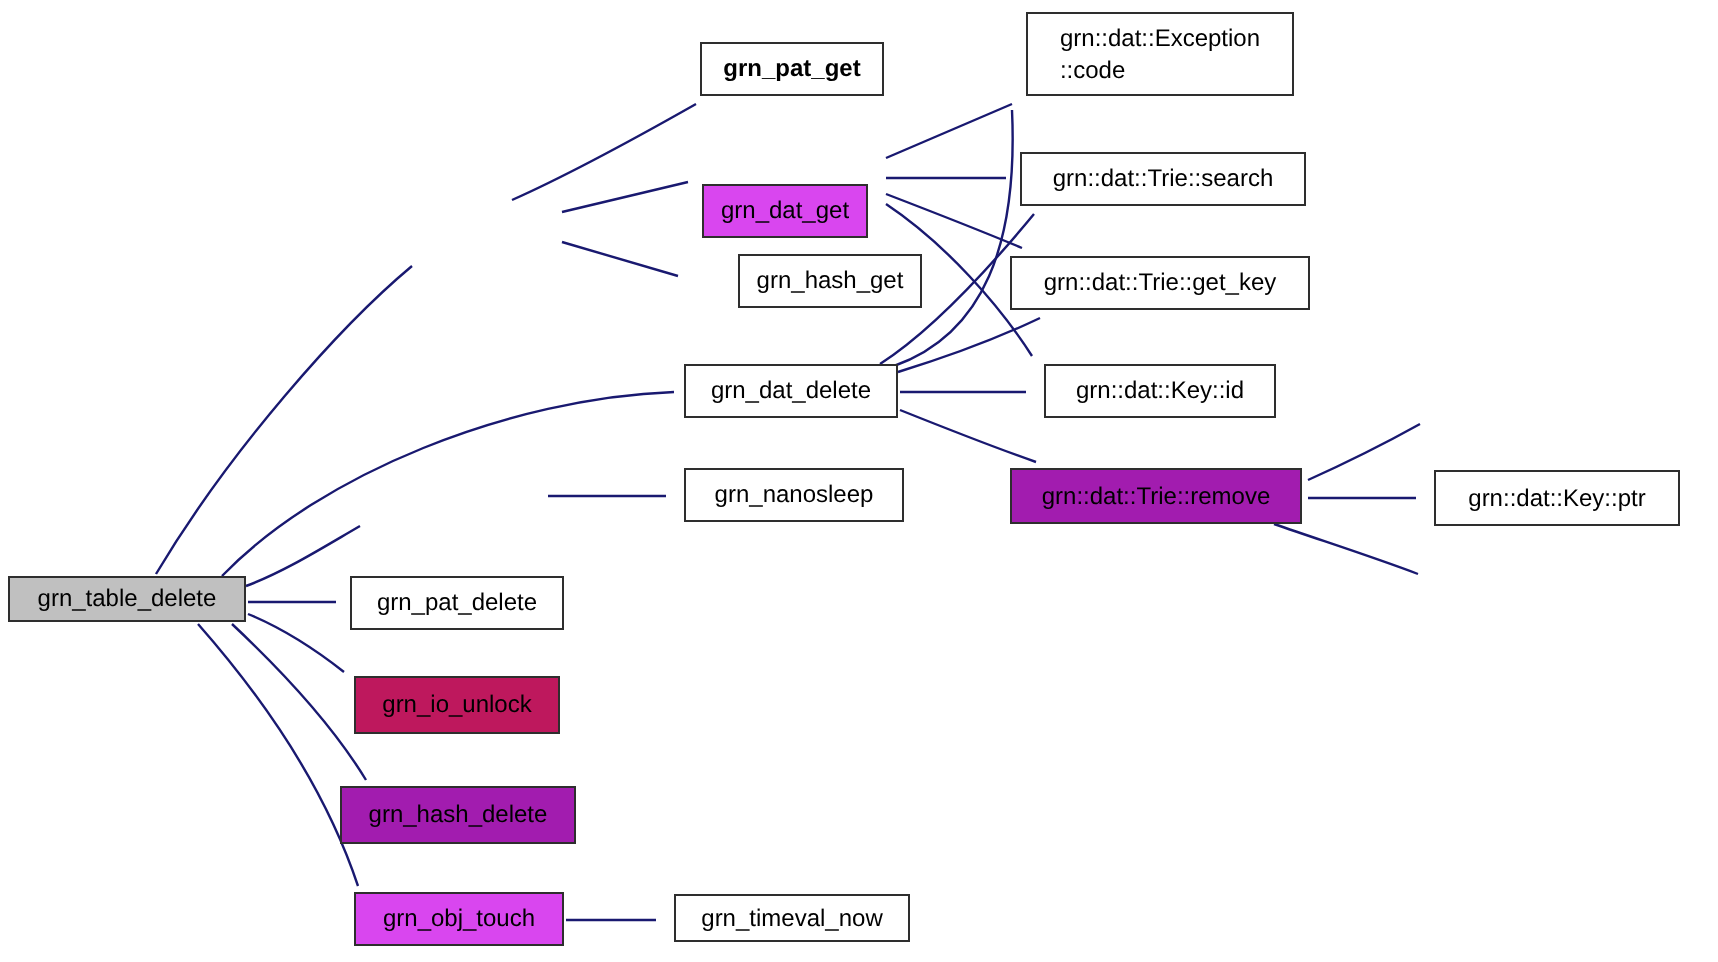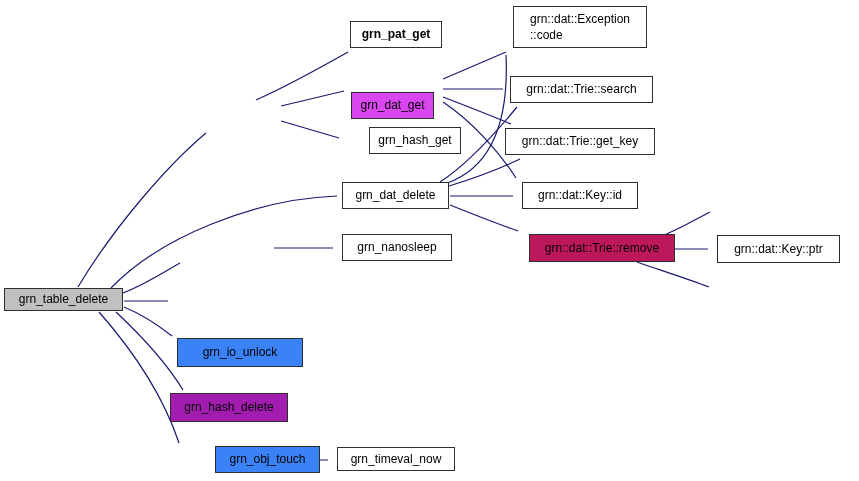--- a/index.html
+++ b/index.html
@@ -77,24 +77,25 @@
         <path d="M637,262 C663,271 688,279 709,287" stroke="#191970" marker-end="url(#arrowhead)"></path>
       </g>
   </svg>
 
 <div class="node" style="left: 4px; top: 288px; width: 119px; height: 23px; border: 1px solid rgb(46, 46, 46); background: rgb(192, 192, 192); color: rgb(0, 0, 0);">grn_table_delete</div>
     <div class="node" style="left: 350px; top: 21px; width: 92px; height: 27px; border: 1px solid rgb(46, 46, 46); background: rgb(255, 255, 255); color: rgb(0, 0, 0); font-weight: bold;">grn_pat_get</div>
     <div class="node" style="left: 351px; top: 75px; width: 83px; height: 27px; border: 1px solid rgb(46, 46, 46); background: #d946ef; color: rgb(0, 0, 0); margin-top: 17px;">grn_dat_get</div>
     <div class="node" style="left: 346px; top: 127px; width: 92px; height: 27px; border: 1px solid rgb(46, 46, 46); background: rgb(255, 255, 255); color: rgb(0, 0, 0); margin-left: 23px;">grn_hash_get</div>
     <div class="node" style="left: 342px; top: 182px; width: 107px; height: 27px; border: 1px solid rgb(46, 46, 46); background: rgb(255, 255, 255); color: rgb(0, 0, 0);">grn_dat_delete</div>
     <div class="node" style="left: 342px; top: 234px; width: 110px; height: 27px; border: 1px solid rgb(46, 46, 46); background: rgb(255, 255, 255); color: rgb(0, 0, 0);">grn_nanosleep</div>
-    <div class="node" style="left: 177px; top: 338px; width: 126px; height: 29px; border: 1px solid rgb(46, 46, 46); background: #3b82f6; color: rgb(0, 0, 0);">grn_io_unlock</div>
+    <div class="node" style="left: 175px; top: 288px; width: 107px; height: 27px; border: 1px solid rgb(46, 46, 46); background: rgb(255, 255, 255); color: rgb(0, 0, 0);">grn_pat_delete</div>
+    <div class="node" style="left: 177px; top: 338px; width: 103px; height: 29px; border: 1px solid rgb(46, 46, 46); background: #be185d; color: rgb(0, 0, 0);">grn_io_unlock</div>
     <div class="node" style="left: 170px; top: 393px; width: 118px; height: 29px; border: 1px solid rgb(46, 46, 46); background: #a21caf; color: rgb(0, 0, 0);">grn_hash_delete</div>
-    <div class="node" style="left: 177px; top: 446px; width: 105px; height: 27px; border: 1px solid rgb(46, 46, 46); background: #3b82f6; color: rgb(0, 0, 0); margin-left: 38px;">grn_obj_touch</div>
+    <div class="node" style="left: 177px; top: 446px; width: 105px; height: 27px; border: 1px solid rgb(46, 46, 46); background: #d946ef; color: rgb(0, 0, 0);">grn_obj_touch</div>
     <div class="node" style="left: 337px; top: 447px; width: 118px; height: 24px; border: 1px solid rgb(46, 46, 46); background: rgb(255, 255, 255); color: rgb(0, 0, 0);">grn_timeval_now</div>
     <div class="node" style="left: 513px; top: 6px; width: 134px; height: 42px; border: 1px solid rgb(46, 46, 46); background: rgb(255, 255, 255); color: rgb(0, 0, 0);">grn::dat::Exception
 ::code</div>
     <div class="node" style="left: 510px; top: 76px; width: 143px; height: 27px; border: 1px solid rgb(46, 46, 46); background: rgb(255, 255, 255); color: rgb(0, 0, 0);">grn::dat::Trie::search</div>
     <div class="node" style="left: 505px; top: 128px; width: 150px; height: 27px; border: 1px solid rgb(46, 46, 46); background: rgb(255, 255, 255); color: rgb(0, 0, 0);">grn::dat::Trie::get_key</div>
     <div class="node" style="left: 522px; top: 182px; width: 116px; height: 27px; border: 1px solid rgb(46, 46, 46); background: rgb(255, 255, 255); color: rgb(0, 0, 0);">grn::dat::Key::id</div>
-    <div class="node" style="left: 529px; top: 234px; width: 146px; height: 28px; border: 1px solid rgb(46, 46, 46); background: #be185d; color: rgb(0, 0, 0);">grn::dat::Trie::remove</div>
+    <div class="node" style="left: 505px; top: 234px; width: 146px; height: 28px; border: 1px solid rgb(46, 46, 46); background: #a21caf; color: rgb(0, 0, 0);">grn::dat::Trie::remove</div>
     <div class="node" style="left: 717px; top: 235px; width: 123px; height: 28px; border: 1px solid rgb(46, 46, 46); background: rgb(255, 255, 255); color: rgb(0, 0, 0);">grn::dat::Key::ptr</div>
   </div>
 
 </body></html>

